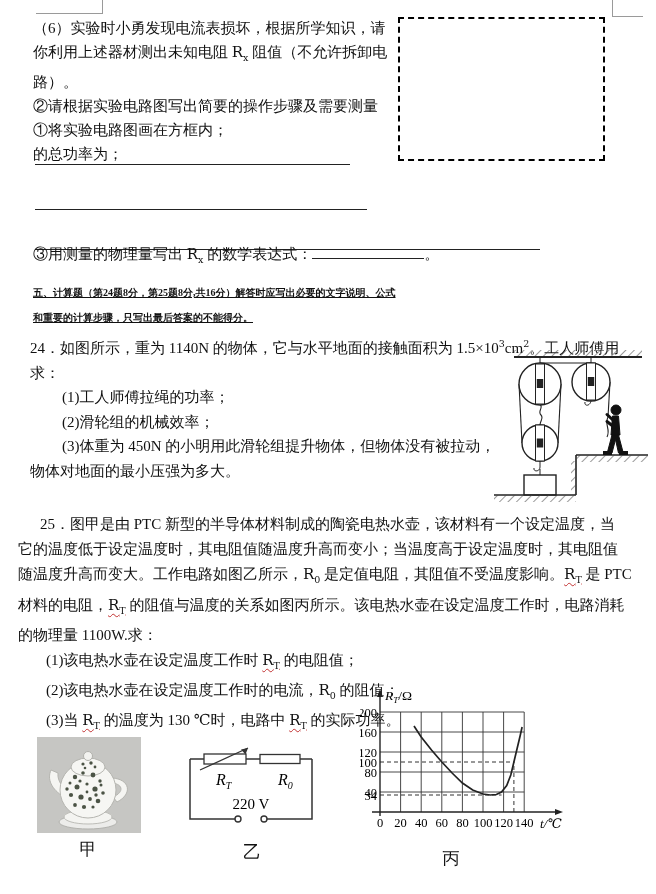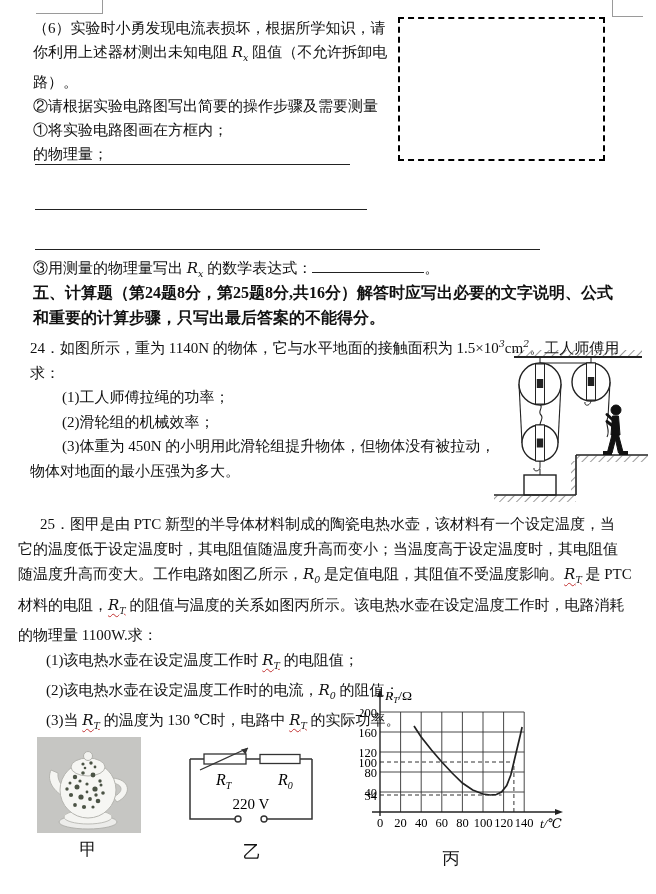--- a/index.html
+++ b/index.html
@@ -1,21 +1,21 @@
 <!DOCTYPE html>
 <html><head>
 <meta charset="utf-8">
 <style>
   html,body{margin:0;padding:0;}
   body{background:#ffffff;width:656px;height:894px;position:relative;overflow:hidden;
        font-family:"Liberation Serif","DejaVu Serif",serif;color:#111;}
   .abs{position:absolute;}
   .line{white-space:nowrap;}
   .tblock{font-size:15px;line-height:24px;}
-  .rsym{font-style:italic;font-family:"DejaVu Serif","Liberation Serif",serif;}
+  .rsym{font-family:"DejaVu Serif","Liberation Serif",serif;}
   .rsym sub{font-size:9.5px;}
   .rsym sup{font-size:9.5px;}
   .wavy{text-decoration:underline wavy #c23232;text-decoration-thickness:1px;text-underline-offset:3px;}
   .inline-blank{display:inline-block;border-bottom:1.2px solid #222;height:15px;vertical-align:baseline;}
   .blank{border-bottom:1.4px solid #222;height:0;}
   .bold{font-weight:bold;}
   #q6-box{border:2.6px dashed #000;}
   .fig-label{font-size:17px;text-align:center;}
   .corner{border-color:#9a9a9a !important;}
   svg text{font-family:"Liberation Serif","DejaVu Serif",serif;}
@@ -25,34 +25,34 @@
 
 <div class="abs corner" style="left:36px;top:0;width:66px;height:13px;border-right:1px solid;border-bottom:1px solid;"></div>
 <div class="abs corner" style="left:612px;top:0;width:30px;height:16px;border-left:1px solid;border-bottom:1px solid;"></div>
 
 <div id="q6" class="abs tblock" style="left:33px;top:16px;">
     <div class="line">（6）实验时小勇发现电流表损坏，根据所学知识，请</div>
     <div class="line">你利用上述器材测出未知电阻 <span class="rsym">R<sub>x</sub></span> 阻值（不允许拆卸电</div>
     <div class="line">路）。</div>
     <div class="line">②请根据实验电路图写出简要的操作步骤及需要测量</div>
     <div class="line">①将实验电路图画在方框内；</div>
-    <div class="line">的物理量；</div>
+    <div class="line">的总功率为；</div>
   </div>
 
 <div id="q6-box" class="abs" style="left:398px;top:17px;width:203px;height:140px;"></div>
 
 <div class="abs blank" style="left:35px;top:164px;width:315px;"></div>
 <div class="abs blank" style="left:35px;top:209px;width:332px;"></div>
 <div class="abs blank" style="left:35px;top:249px;width:505px;"></div>
 
-<div id="q6-item3" class="abs tblock" style="left:33px;top:256px;">
+<div id="q6-item3" class="abs tblock" style="left:33px;top:242px;">
     <div class="line">③用测量的物理量写出 <span class="rsym">R<sub>x</sub></span> 的数学表达式：<span class="inline-blank" style="width: 112px;"></span>。</div>
   </div>
 
-<div id="sec5" class="abs tblock bold" style="left:33px;top:280px;font-size:16px;line-height:25px;">
+<div id="sec5" class="abs tblock bold" style="left:33px;top:280px;font-size:10px;line-height:25px;text-decoration:underline;">
     <div class="line">五、计算题（第24题8分，第25题8分,共16分）解答时应写出必要的文字说明、公式</div>
     <div class="line">和重要的计算步骤，只写出最后答案的不能得分。</div>
   </div>
 
 <div id="q24" class="abs tblock" style="left:30px;top:332px;line-height:24.5px;">
     <div class="line">24．如图所示，重为 1140N 的物体，它与水平地面的接触面积为 1.5×10<span class="rsym"><sup>3</sup></span>cm<span class="rsym"><sup>2</sup></span>。工人师傅用</div>
     <div class="line">求：</div>
     <div class="line" style="padding-left: 32px;">(1)工人师傅拉绳的功率；</div>
     <div class="line" style="padding-left: 32px;">(2)滑轮组的机械效率；</div>
     <div class="line" style="padding-left: 32px;">(3)体重为 450N 的小明用此滑轮组提升物体，但物体没有被拉动，</div>

